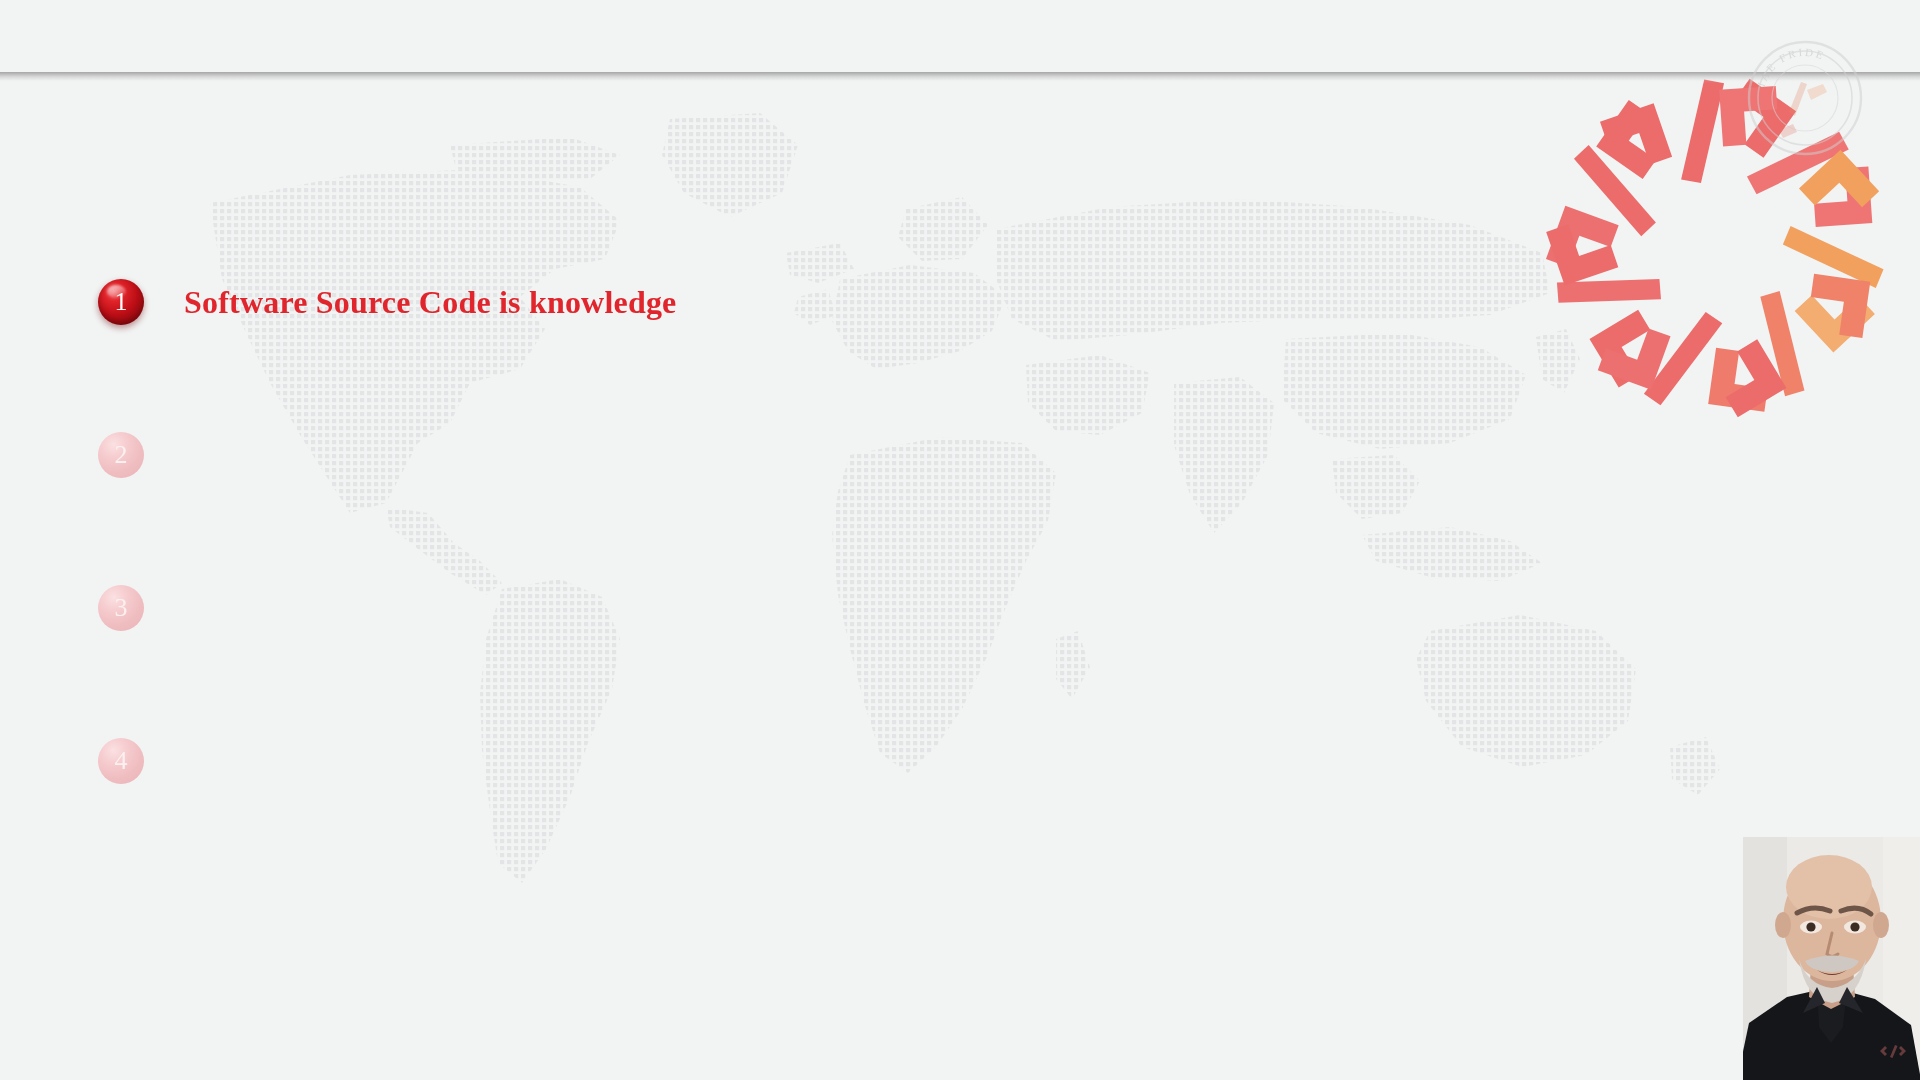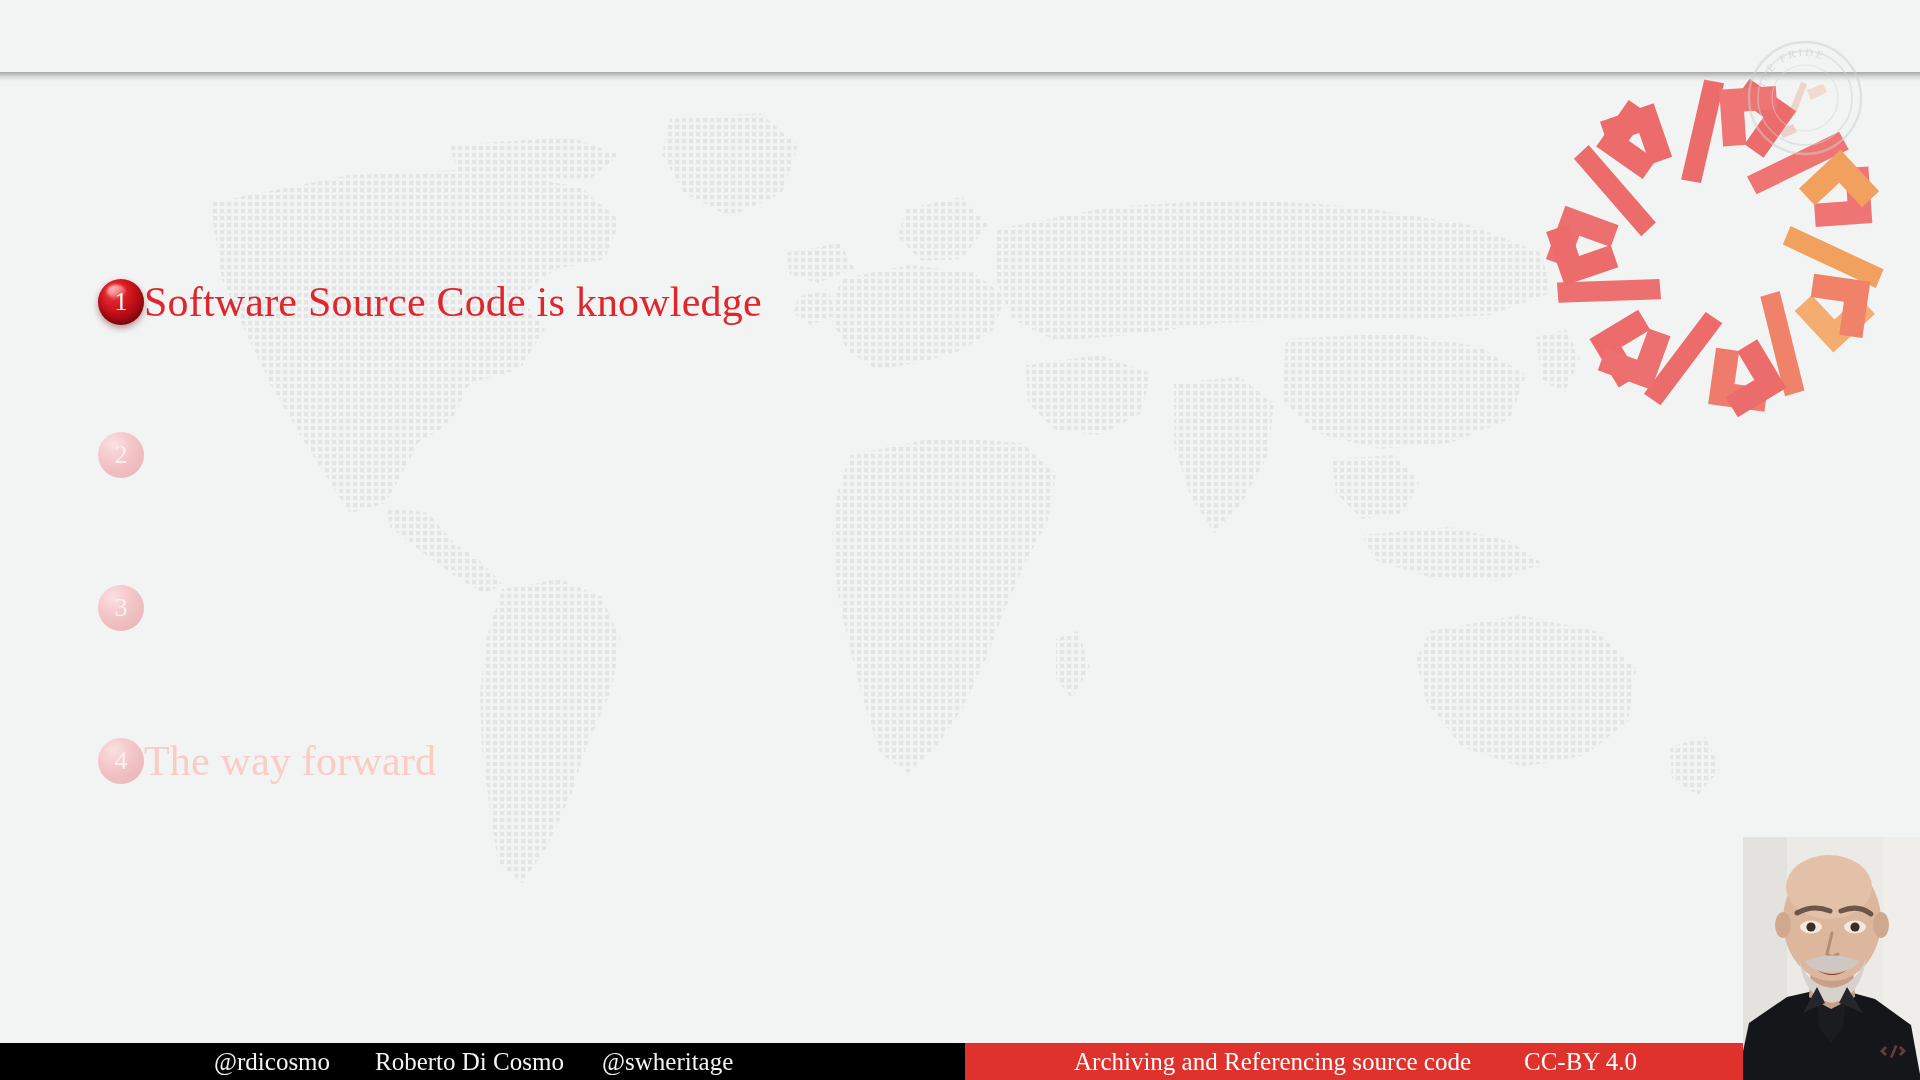--- a/index.html
+++ b/index.html
@@ -53,22 +53,22 @@
                    box-shadow:0 3px 6px rgba(110,10,14,.42),
                               inset 0 -3px 6px rgba(70,0,3,.45); color:#ffffff; }
   .bullet.active::after { content:""; position:absolute; left:9px; top:6px;
                    width:19px; height:13px; border-radius:50%;
                    background:linear-gradient(160deg, rgba(255,255,255,.72), rgba(255,255,255,0));
                    filter:blur(1px); }
   .bullet.dim    { background:radial-gradient(circle at 34% 27%,
                       #fbe1e2 0%, #f6cdd0 28%, #efbdc0 62%, #e9b2b6 100%);
                    color:#fbf0f0; }
 
-  .out-label { font-size:42px; letter-spacing:.2px;
-               font-family:"Liberation Serif", serif; white-space:nowrap; }
+  .out-label { margin-left:40px; font-size:32px; letter-spacing:.2px;
+               font-family:"Liberation Serif", serif; white-space:nowrap;font-weight:bold; }
   .out-label.active { color:#e0262c; }
   .out-label.dim    { color:#f9ccc6; }
 
   
   #footer { position:absolute; left:0; bottom:0; width:1920px; height:37px;
             background:#000000; z-index:50; }
   #footer-red { position:absolute; left:965px; top:0; width:955px; height:37px;
                 background:#e0322c; }
   #footer-red-top { position:absolute; left:965px; top:-4px; width:955px; height:4px;
                 background:#f6f2f2; }
@@ -222,21 +222,20 @@
     <div class="out-item">
       <div class="bullet dim">2</div>
     </div>
 
     <div class="out-item">
       <div class="bullet dim">3</div>
     </div>
 
     <div class="out-item">
       <div class="bullet dim">4</div>
-      <div class="out-label dim">The way forward</div>
     </div>
 
   </div>
 
   <div id="webcam">
     <svg viewBox="0 0 177 243" width="177" height="243">
       <rect x="0" y="0" width="177" height="243" fill="#eceae7"></rect>
       <rect x="0" y="0" width="44" height="243" fill="#e4e2df"></rect>
       <rect x="140" y="0" width="37" height="243" fill="#f0eeeb"></rect>
 
@@ -271,25 +270,14 @@
       <path d="M104,150 L120,176 L96,166 Z" fill="#25262b"></path>
 
       <g opacity=".7" transform="translate(150,214) scale(.5)">
         <path d="M-16,-10 L-26,0 L-16,10 L-12,6 L-18,0 L-12,-6 Z" fill="#8a4a4a"></path>
         <path d="M16,-10 L26,0 L16,10 L12,6 L18,0 L12,-6 Z" fill="#8a4a4a"></path>
         <path d="M-6,12 L4,-12 L9,-10 L-1,14 Z" fill="#8a4a4a"></path>
       </g>
     </svg>
   </div>
 
-  <div id="footer">
-    <div id="footer-red-top"></div>
-    <div id="footer-red"></div>
-
-    <div class="f-left" style="left:214px;">@rdicosmo</div>
-    <div class="f-left" style="left:375px;">Roberto Di Cosmo</div>
-    <div class="f-left" style="left:602px;">@swheritage</div>
-
-    <div class="f-right" style="left:1074px;">Archiving and Referencing source code</div>
-    <div class="f-right" style="left:1524px;">CC-BY 4.0</div>
-  </div>
 
 </div>
 
 </body></html>

